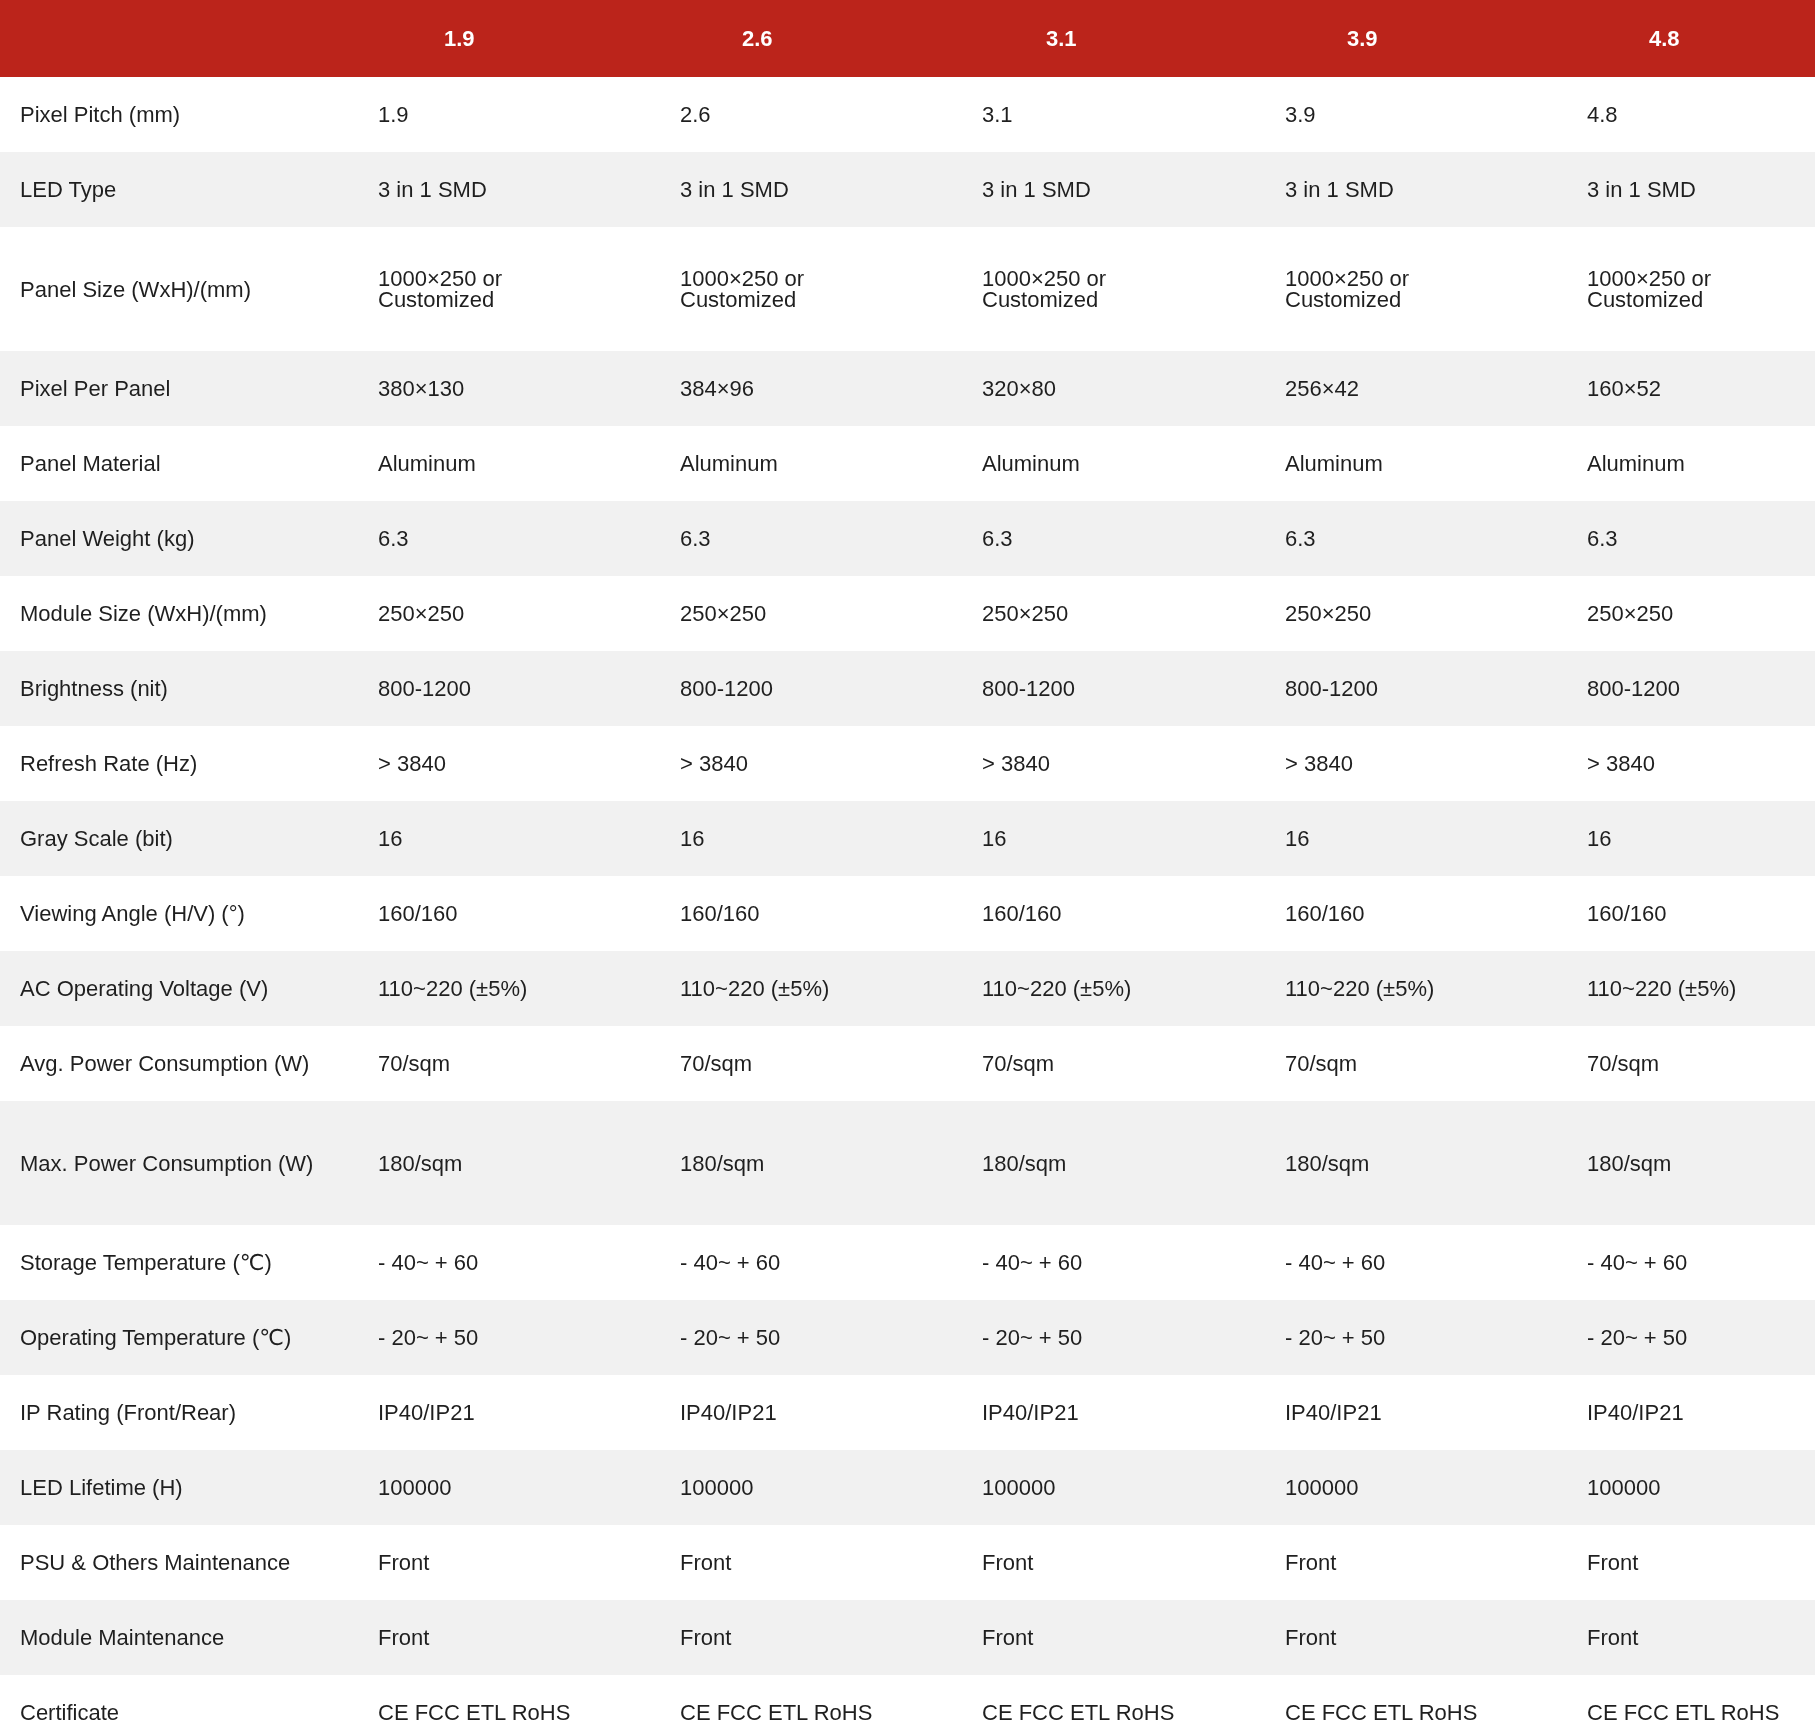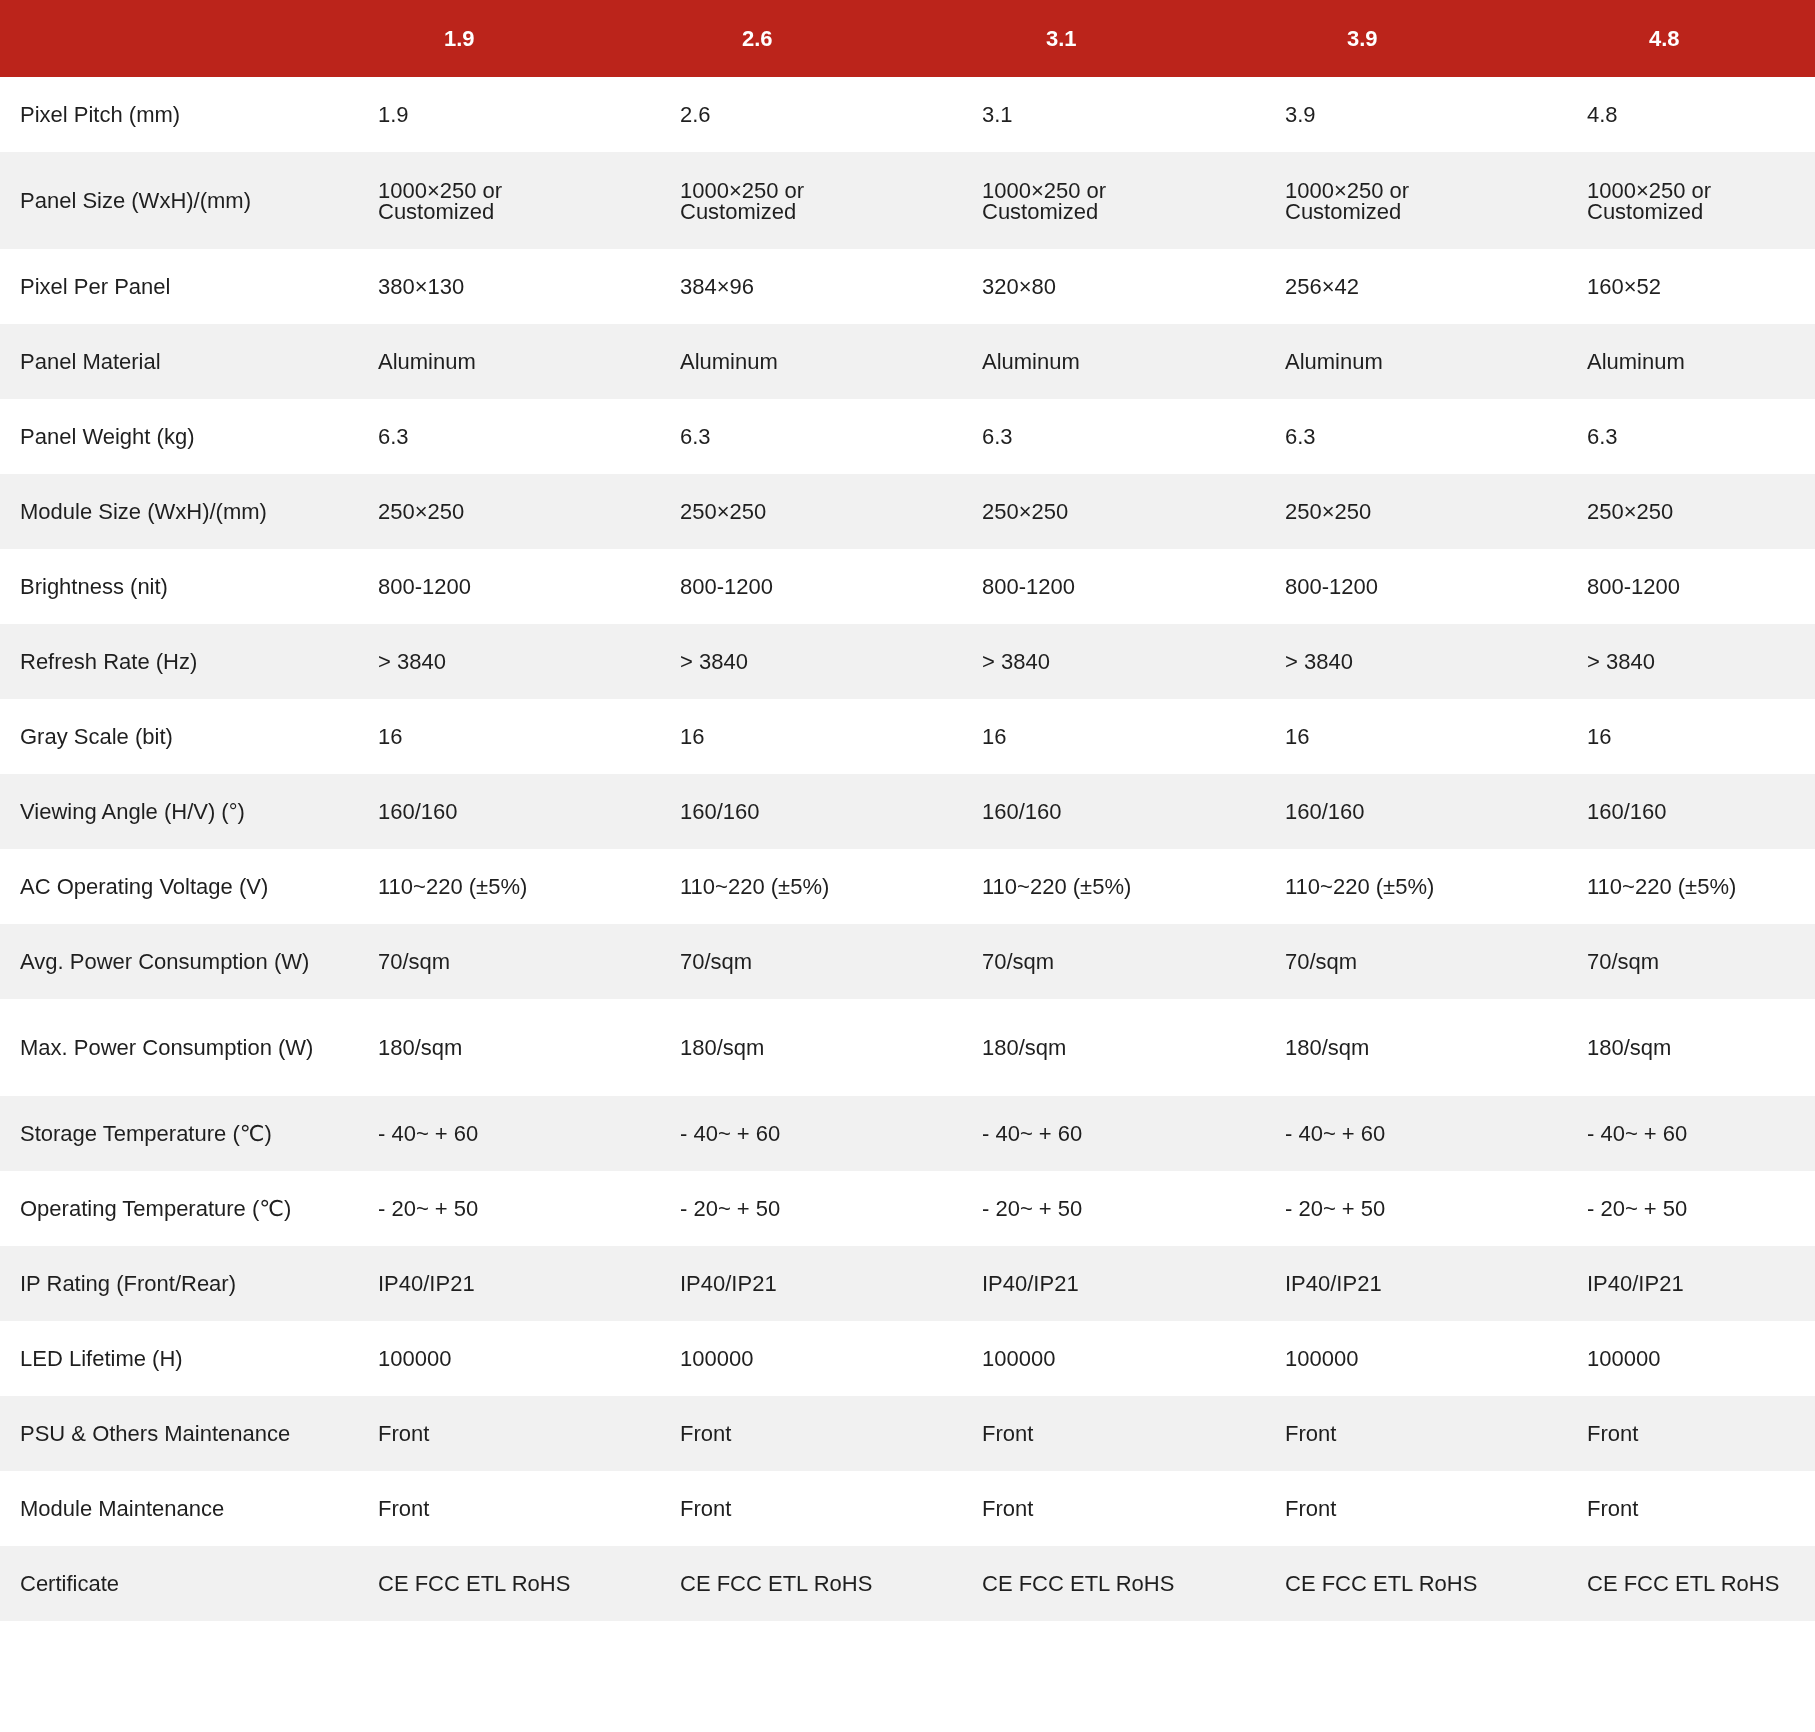--- a/index.html
+++ b/index.html
@@ -8,21 +8,21 @@
   col.c0 { width: 358px; }
   col.c1 { width: 302px; }
   col.c2 { width: 302px; }
   col.c3 { width: 303px; }
   col.c4 { width: 302px; }
   col.c5 { width: 248px; }
   thead th { background: #bb241b; color: #ffffff; font-weight: bold; font-size: 22px; height: 77px; padding: 0; text-align: left; }
   thead th .hv { display: inline-block; }
   tbody td { font-size: 22px; height: 75px; padding: 0 0 0 20px; vertical-align: middle; line-height: 21px; }
   tbody td.val { padding-left: 20px; }
-  tbody tr.tall td { height: 97px; }
+  tbody tr.tall td { height: 124px; }
   tbody tr:nth-child(odd) { background: #ffffff; }
   tbody tr:nth-child(even) { background: #f1f1f1; }
 </style>
 </head>
 <body>
 
 <table>
   <colgroup>
       <col class="c0">
       <col class="c1">
@@ -43,20 +43,28 @@
   </thead>
   <tbody id="tbody">
       <tr>
         <td>Pixel Pitch (mm)</td>
         <td class="val">1.9</td>
         <td class="val">2.6</td>
         <td class="val">3.1</td>
         <td class="val">3.9</td>
         <td class="val" style="padding-left: 20px;">4.8</td>
       </tr>
+      <tr>
+        <td>LED Type</td>
+        <td class="val">3 in 1 SMD</td>
+        <td class="val">3 in 1 SMD</td>
+        <td class="val">3 in 1 SMD</td>
+        <td class="val">3 in 1 SMD</td>
+        <td class="val" style="padding-left: 20px;">3 in 1 SMD</td>
+      </tr>
       <tr class="tall">
         <td>Panel Size (WxH)/(mm)</td>
         <td class="val" style="padding-right: 60px;">1000×250 or Customized</td>
         <td class="val" style="padding-right: 60px;">1000×250 or Customized</td>
         <td class="val" style="padding-right: 60px;">1000×250 or Customized</td>
         <td class="val" style="padding-right: 60px;">1000×250 or Customized</td>
         <td class="val" style="padding-right: 60px; padding-left: 20px;">1000×250 or Customized</td>
       </tr>
       <tr>
         <td>Pixel Per Panel</td>

